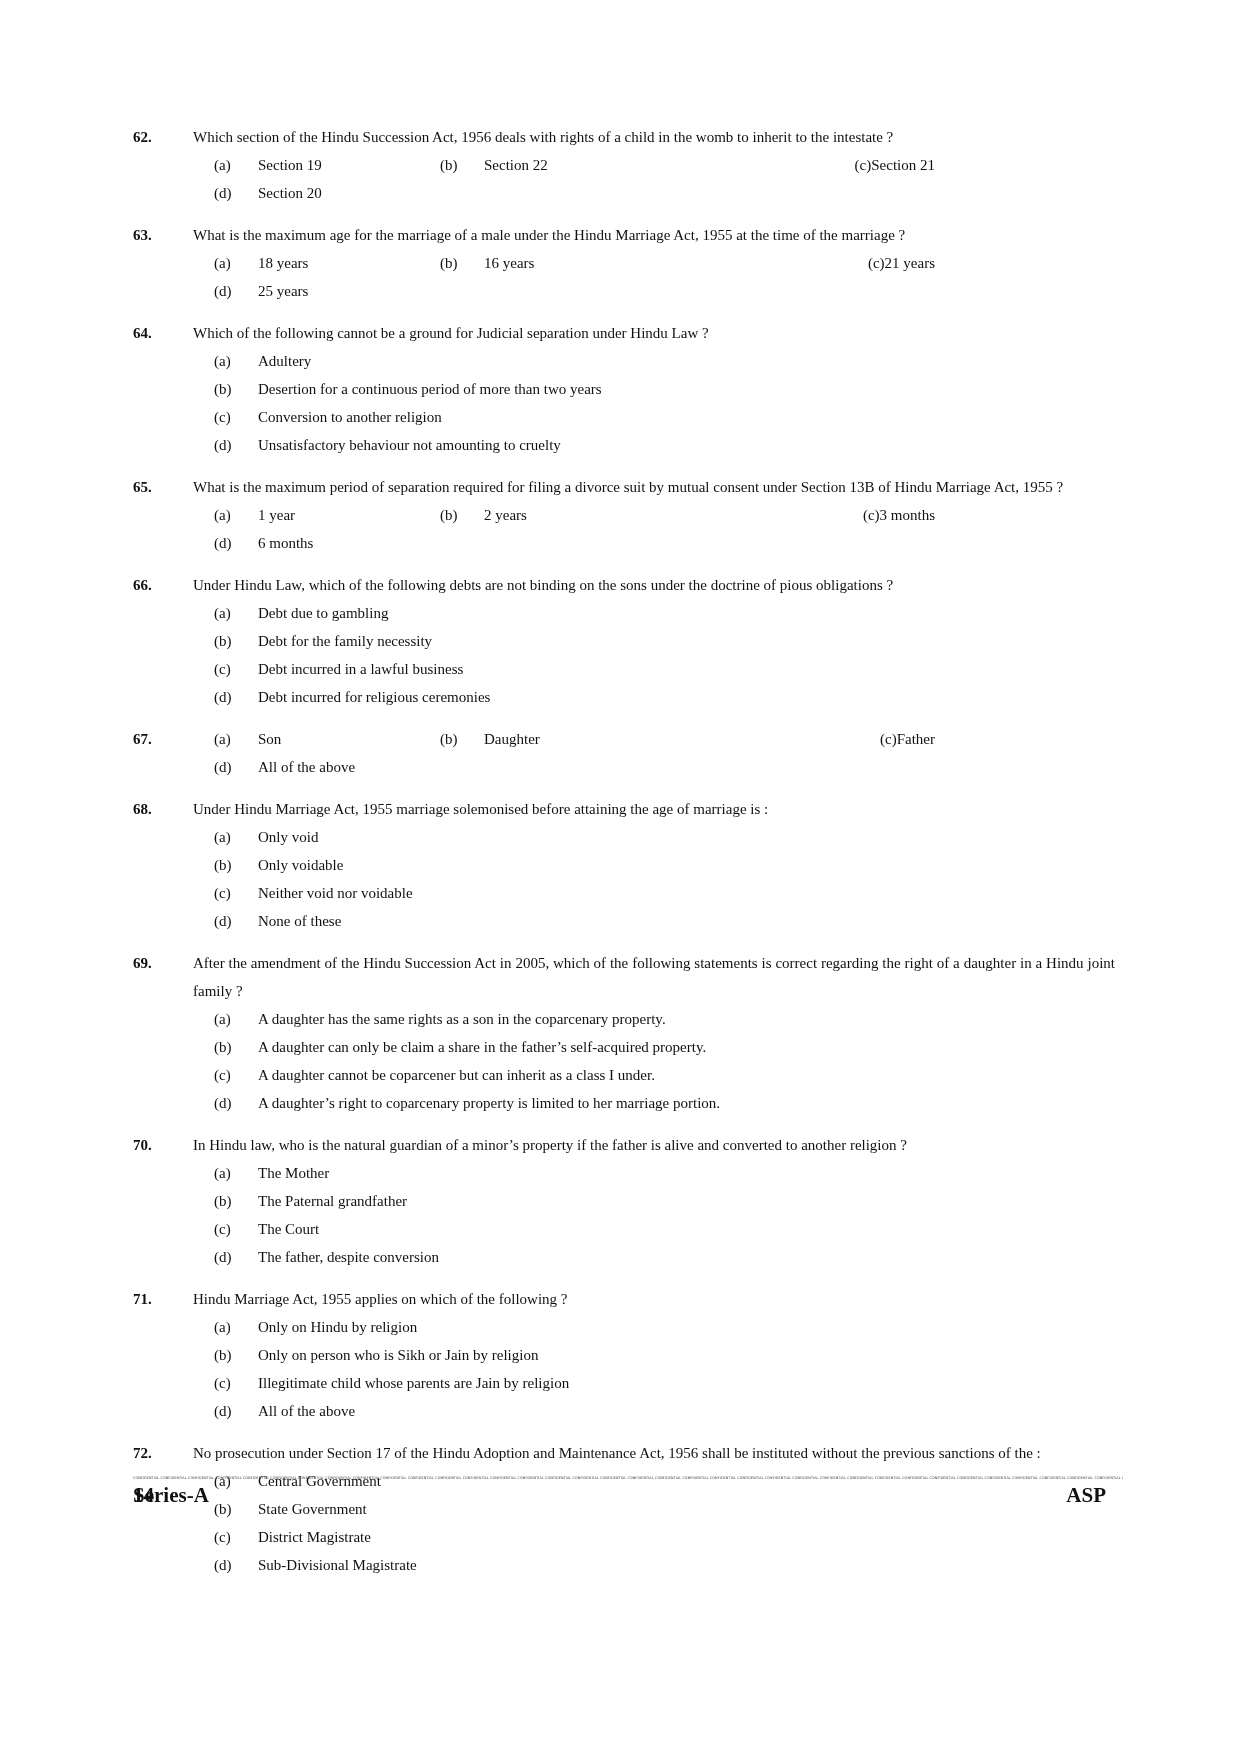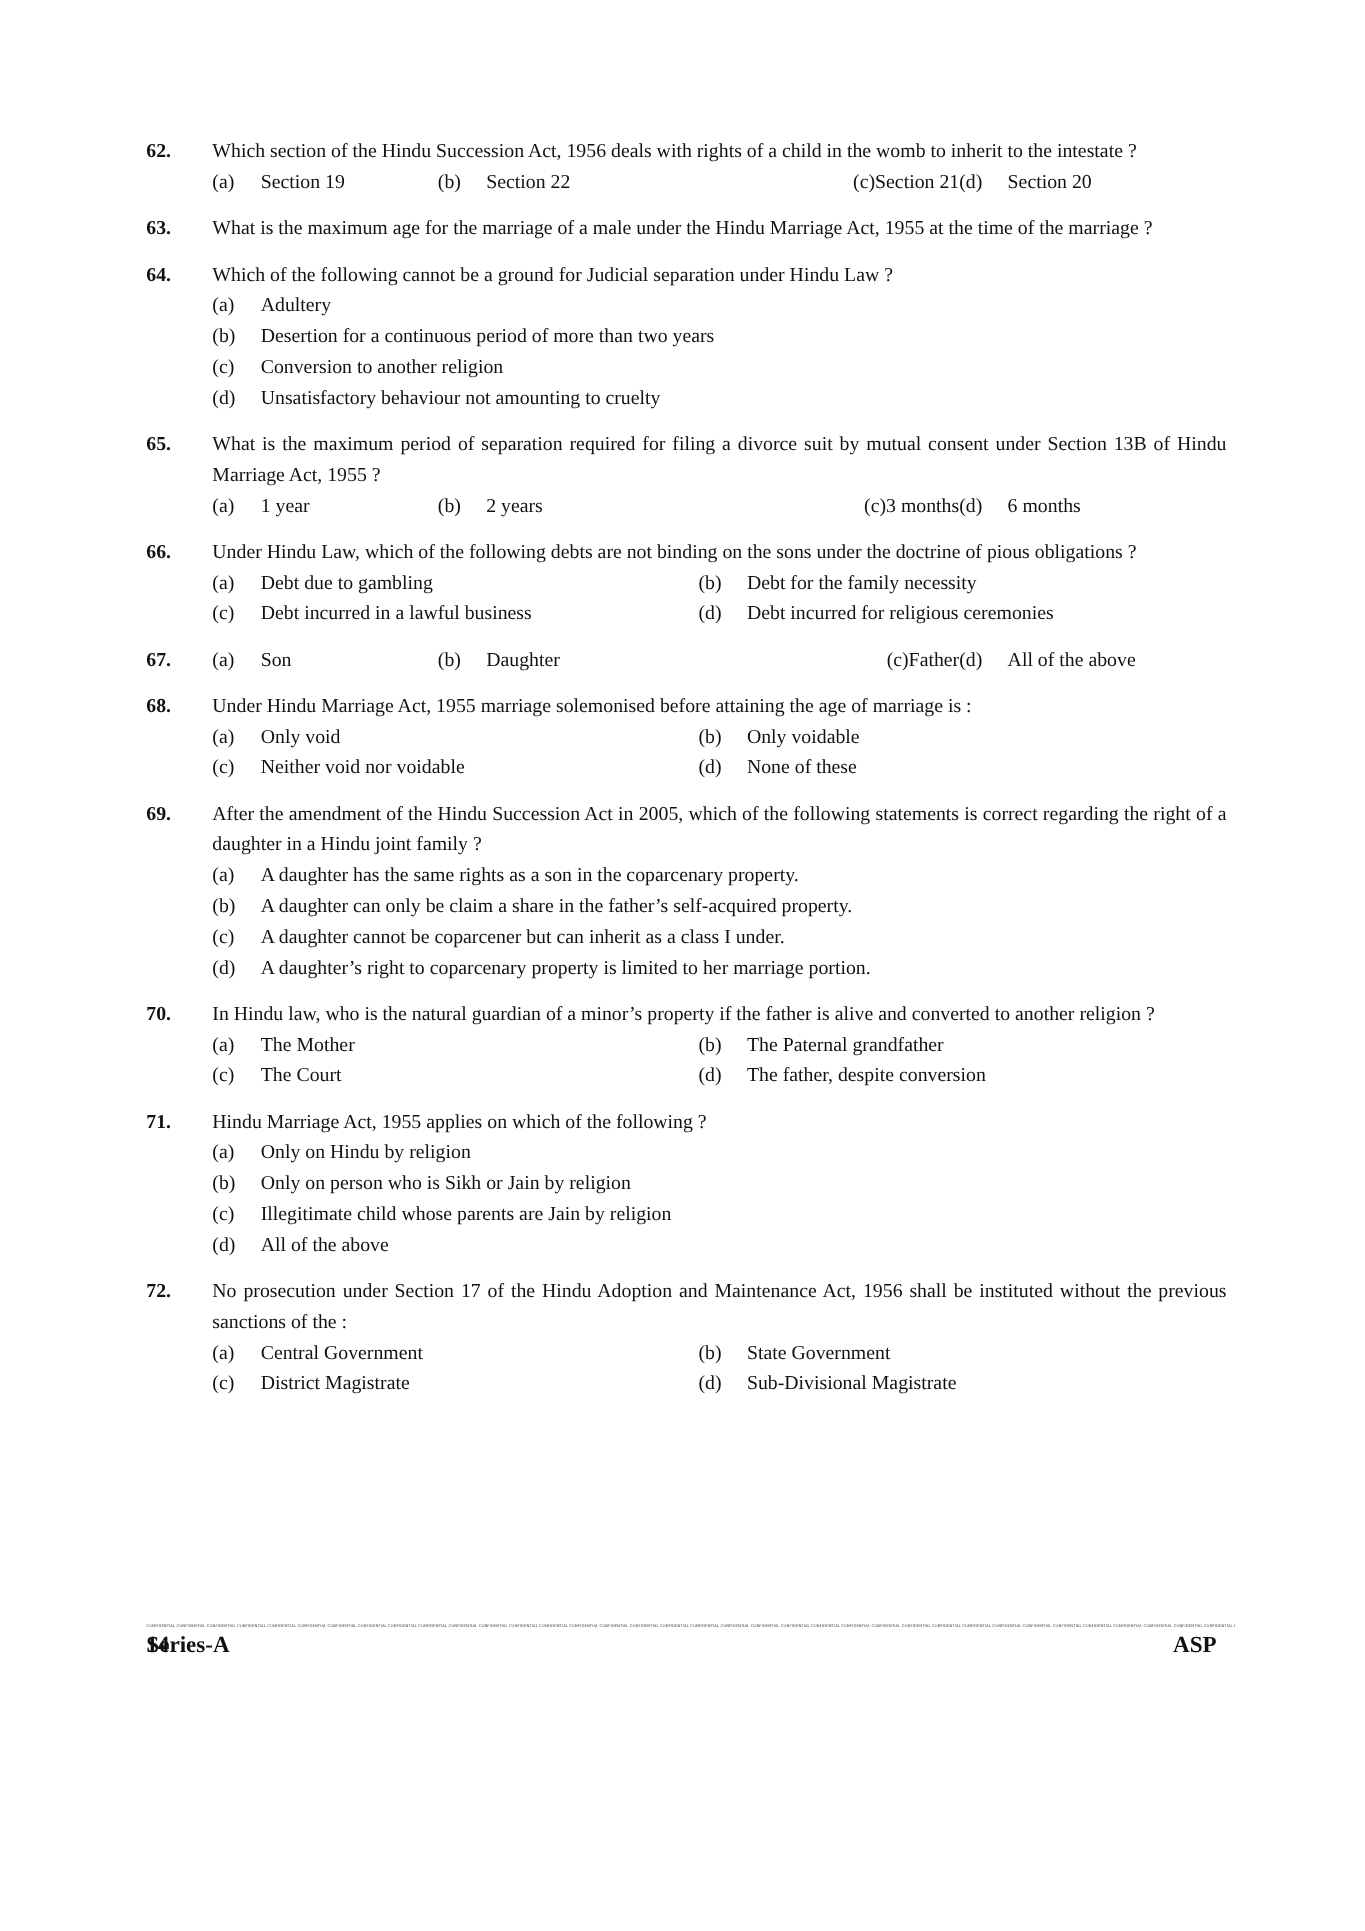--- a/index.html
+++ b/index.html
@@ -1,25 +1,25 @@
 <!DOCTYPE html>
 <html><head>
 <meta charset="utf-8">
 <style>
   html, body { margin: 0; padding: 0; background: #ffffff; }
   body { width: 1241px; height: 1755px; position: relative; overflow: hidden;
          font-family: "Liberation Serif", "DejaVu Serif", serif; color: #111; }
   .page { position: absolute; left: 0; top: 0; width: 1241px; height: 1755px; }
   .questions { position: absolute; left: 133px; top: 123px; width: 982px; }
-  .q { position: relative; margin-bottom: 14px; font-size: 18px; line-height: 28px; }
+  .q { position: relative; margin-bottom: 14px; font-size: 15px; line-height: 28px; }
   .q-num { position: absolute; left: 0; top: 0; font-weight: bold; }
   .q-body { margin-left: 60px; }
   .q-text { text-align: justify; text-align-last: left; }
   .opts { display: block; }
-  .opt { display: inline-block; white-space: nowrap; vertical-align: top; }
+  .opt { display: inline-block; white-space: nowrap; vertical-align: top; margin-left: 21px; }
   .opt .lbl { display: inline-block; width: 44px; }
   .opts.four .opt { width: 205px; }
   .opts.four .opt:nth-child(2) { width: 237px; }
   .opts.four .opt:nth-child(3) { width: 237px; text-align: right; }
   .opts.two .opt { width: 442px; }
   .opts.one .opt { display: block; }
   .footer-strip { position: absolute; left: 133px; top: 1476px; width: 990px; height: 5px;
                   overflow: hidden; font-family: "DejaVu Sans", sans-serif; font-size: 3.4px;
                   line-height: 5px; letter-spacing: 0.1px; color: #444; white-space: nowrap; }
   .footer { position: absolute; left: 133px; top: 1482px; width: 975px; height: 26px;
@@ -37,20 +37,21 @@
         <span class="q-num">62.</span>
         <div class="q-body">
           <div class="q-text">Which section of the Hindu Succession Act, 1956 deals with rights of a child in the womb to inherit to the intestate ?</div>
           <div class="opts four"><span class="opt"><span class="lbl">(a)</span><span>Section 19</span></span><span class="opt"><span class="lbl">(b)</span><span>Section 22</span></span><span class="opt"><span class="lbl">(c)</span><span>Section 21</span></span><span class="opt"><span class="lbl">(d)</span><span>Section 20</span></span></div>
         </div>
       </div>
       <div class="q">
         <span class="q-num">63.</span>
         <div class="q-body">
           <div class="q-text">What is the maximum age for the marriage of a male under the Hindu Marriage Act, 1955 at the time of the marriage ?</div>
+          <div class="opts four"><span class="opt"><span class="lbl">(a)</span><span>18 years</span></span><span class="opt"><span class="lbl">(b)</span><span>16 years</span></span><span class="opt"><span class="lbl">(c)</span><span>21 years</span></span><span class="opt"><span class="lbl">(d)</span><span>25 years</span></span></div>
         </div>
       </div>
       <div class="q">
         <span class="q-num">64.</span>
         <div class="q-body">
           <div class="q-text">Which of the following cannot be a ground for Judicial separation under Hindu Law ?</div>
           <div class="opts one">
             <span class="opt"><span class="lbl">(a)</span><span>Adultery</span></span>
             <span class="opt"><span class="lbl">(b)</span><span>Desertion for a continuous period of more than two years</span></span>
             <span class="opt"><span class="lbl">(c)</span><span>Conversion to another religion</span></span>

